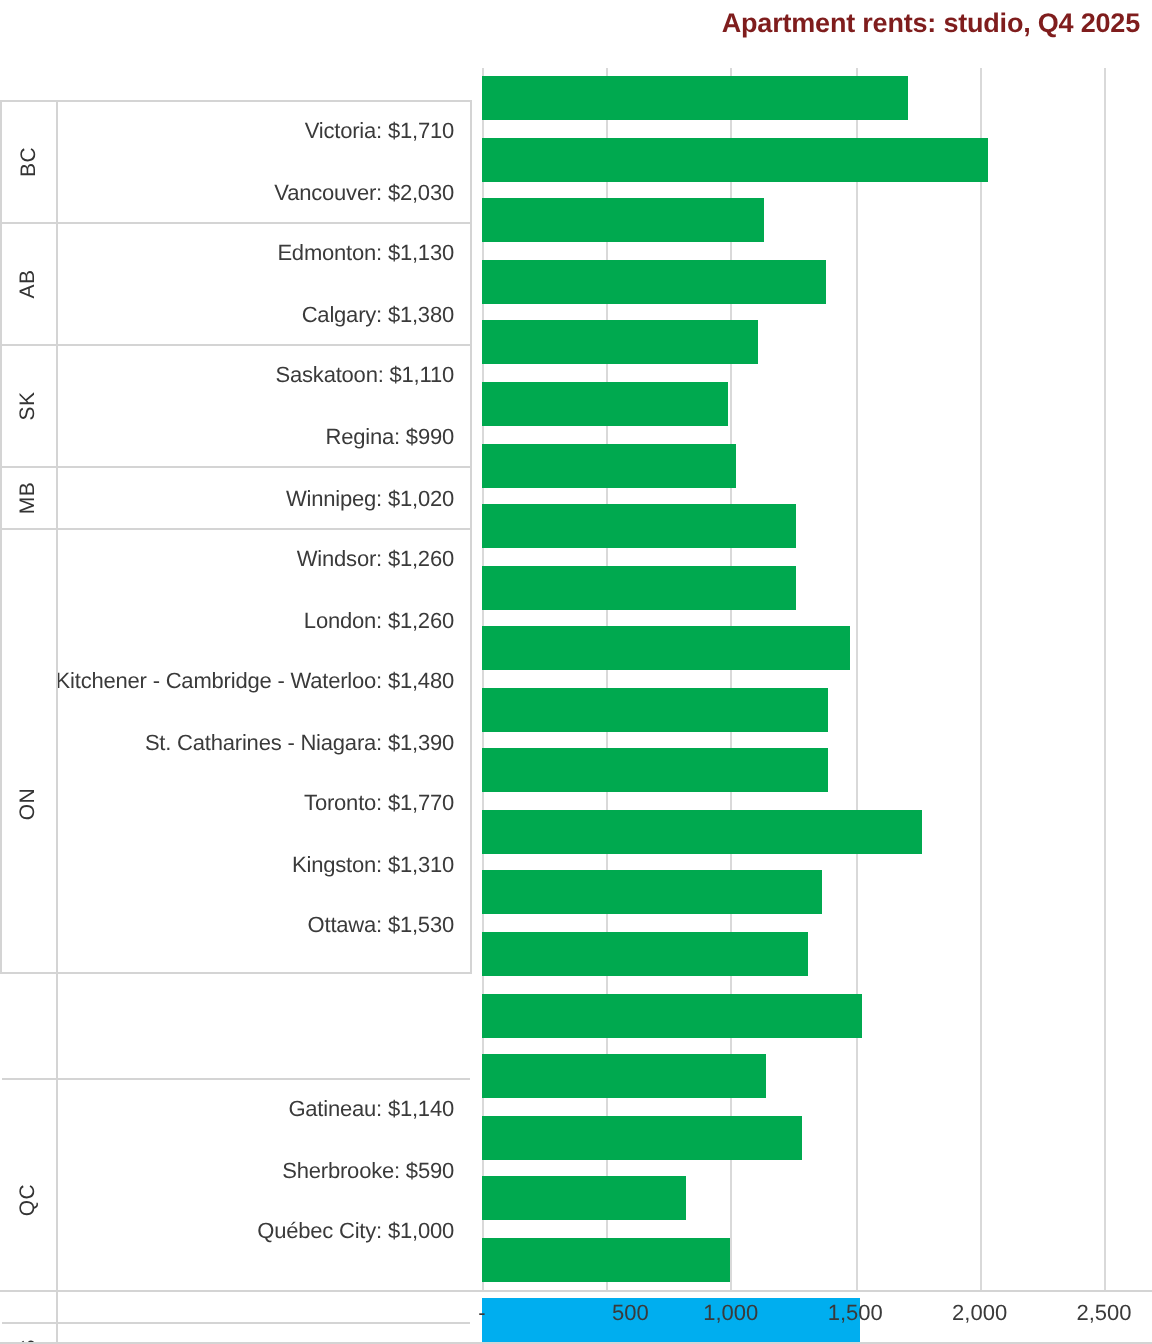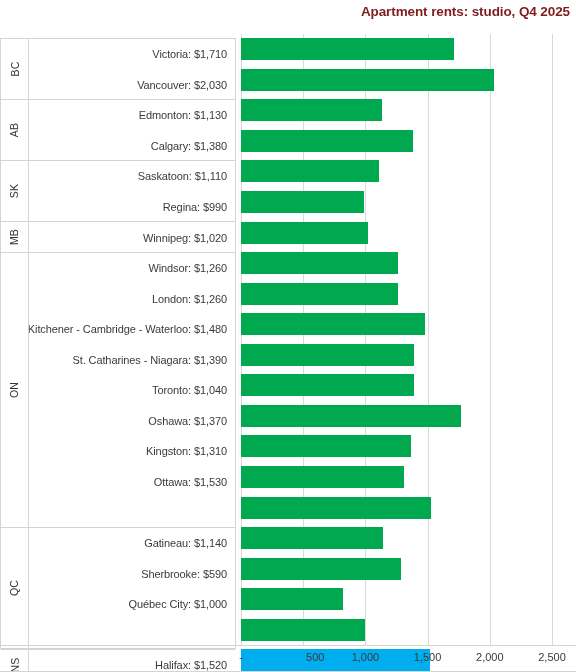--- a/index.html
+++ b/index.html
@@ -41,23 +41,23 @@
     left: 0px;
     top: 34px;
     width: 576px;
     height: 611px;
   }
 
   
   .label-col {
     position: absolute;
     left: 0px;
-    top: 4px;
+    top: 16px;
     width: 236px;
-    height: 611px;
+    height: 437px;
     border-top: 1px solid #d4d4d4;
     border-left: 1px solid #d4d4d4;
     border-right: 1px solid #d4d4d4;
     border-bottom: 1px solid #d4d4d4;
     box-sizing: border-box;
   }
 
   .prov-group {
     position: relative;
     box-sizing: border-box;
@@ -227,24 +227,21 @@
             <div class="city-row">
               <span class="city-row-text">London: $1,260</span>
             </div>
             <div class="city-row">
               <span class="city-row-text">Kitchener - Cambridge - Waterloo: $1,480</span>
             </div>
             <div class="city-row">
               <span class="city-row-text">St. Catharines - Niagara: $1,390</span>
             </div>
             <div class="city-row">
-              <span class="city-row-text">Toronto: $1,040</span>
-            </div>
-            <div class="city-row">
-              <span class="city-row-text">Oshawa: $1,370</span>
+              <span class="city-row-text">Toronto: $1,770</span>
             </div>
             <div class="city-row">
               <span class="city-row-text">Kingston: $1,310</span>
             </div>
             <div class="city-row">
               <span class="city-row-text">Ottawa: $1,530</span>
             </div>
           </div>
         </div>
         <div class="prov-group" style="height: 122.2px;">

